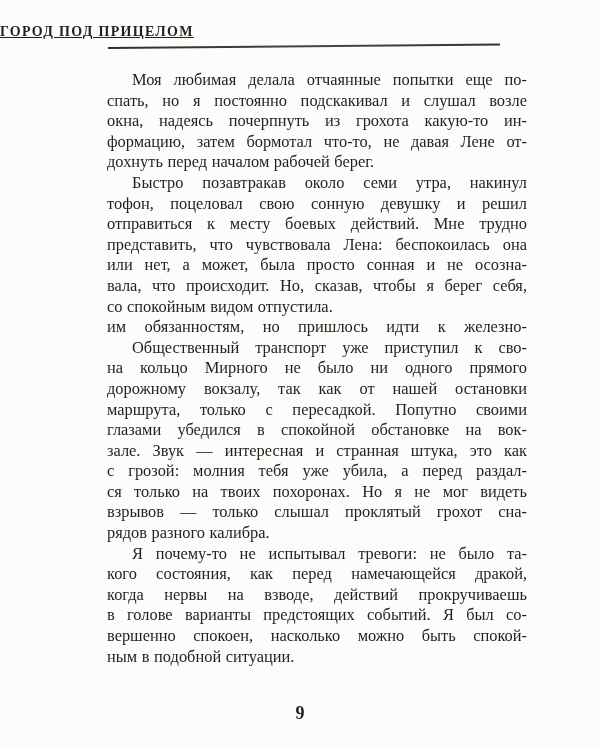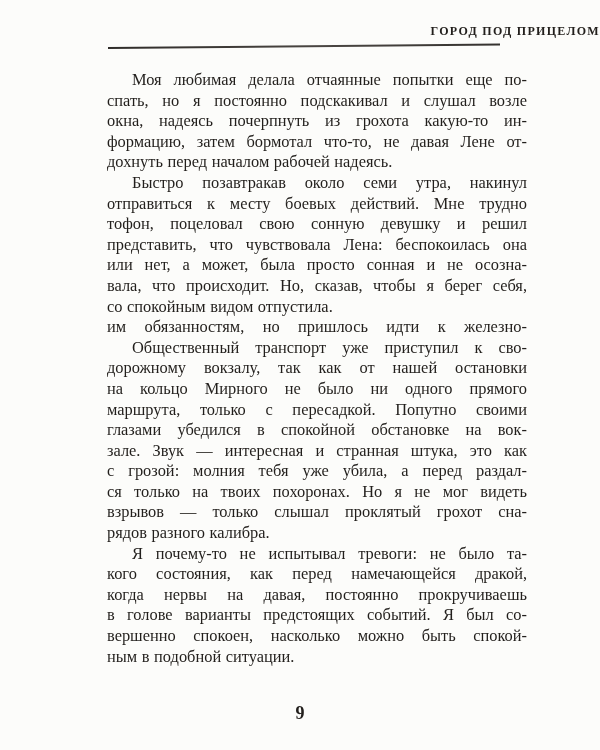--- a/index.html
+++ b/index.html
@@ -17,25 +17,26 @@
       var(--paper, #fcfcfa);
     font-family: "Liberation Serif", "DejaVu Serif", serif;
     color: var(--ink, #221f1c);
     overflow: hidden;
   }
   .running-head {
     position: absolute;
     top: 24px;
     left: 0;
     width: 100%;
-    text-align: right;
-    font-size: 12px;
+    text-align: left;
+    font-size: 14px;
     font-weight: bold;
     letter-spacing: 1.3px;
     color: var(--ink, #221f1c);
+    text-decoration: underline;
   }
   .head-rule {
     position: absolute;
     top: 47px;
     left: 108px;
     width: 392px;
     height: 1.6px;
     background: linear-gradient(to right, #2f2c29 0%, #4a4642 55%, #35322f 100%);
     transform: rotate(-0.5deg);
     transform-origin: left center;
@@ -76,40 +77,40 @@
 <body>
 
 <div class="page">
   <div class="running-head">ГОРОД ПОД ПРИЦЕЛОМ</div>
   <div class="head-rule"></div>
   <div class="body-text" id="body-text">
       <div class="line first">Моя любимая делала отчаянные попытки еще по-</div>
       <div class="line">спать, но я постоянно подскакивал и слушал возле</div>
       <div class="line">окна, надеясь почерпнуть из грохота какую-то ин-</div>
       <div class="line">формацию, затем бормотал что-то, не давая Лене от-</div>
-      <div class="line last">дохнуть перед началом рабочей надеясь.</div>
+      <div class="line last">дохнуть перед началом рабочей берег.</div>
       <div class="line first">Быстро позавтракав около семи утра, накинул</div>
+      <div class="line">тофон, поцеловал свою сонную девушку и решил</div>
       <div class="line">отправиться к месту боевых действий. Мне трудно</div>
-      <div class="line">тофон, поцеловал свою сонную девушку и решил</div>
       <div class="line">представить, что чувствовала Лена: беспокоилась она</div>
       <div class="line">или нет, а может, была просто сонная и не осозна-</div>
       <div class="line">вала, что происходит. Но, сказав, чтобы я берег себя,</div>
       <div class="line last">со спокойным видом отпустила.</div>
       <div class="line">им обязанностям, но пришлось идти к железно-</div>
       <div class="line first">Общественный транспорт уже приступил к сво-</div>
+      <div class="line">на кольцо Мирного не было ни одного прямого</div>
       <div class="line">дорожному вокзалу, так как от нашей остановки</div>
-      <div class="line">на кольцо Мирного не было ни одного прямого</div>
       <div class="line">маршрута, только с пересадкой. Попутно своими</div>
       <div class="line">глазами убедился в спокойной обстановке на вок-</div>
       <div class="line">зале. Звук — интересная и странная штука, это как</div>
       <div class="line">с грозой: молния тебя уже убила, а перед раздал-</div>
       <div class="line">ся только на твоих похоронах. Но я не мог видеть</div>
       <div class="line">взрывов — только слышал проклятый грохот сна-</div>
       <div class="line last">рядов разного калибра.</div>
       <div class="line first">Я почему-то не испытывал тревоги: не было та-</div>
       <div class="line">кого состояния, как перед намечающейся дракой,</div>
-      <div class="line">когда нервы на давая, постоянно прокручиваешь</div>
+      <div class="line">когда нервы на взводе, действий прокручиваешь</div>
       <div class="line">в голове варианты предстоящих событий. Я был со-</div>
       <div class="line">вершенно спокоен, насколько можно быть спокой-</div>
       <div class="line last">ным в подобной ситуации.</div>
     </div>
   <div class="page-number">9</div>
 </div>
 
 </body></html>

